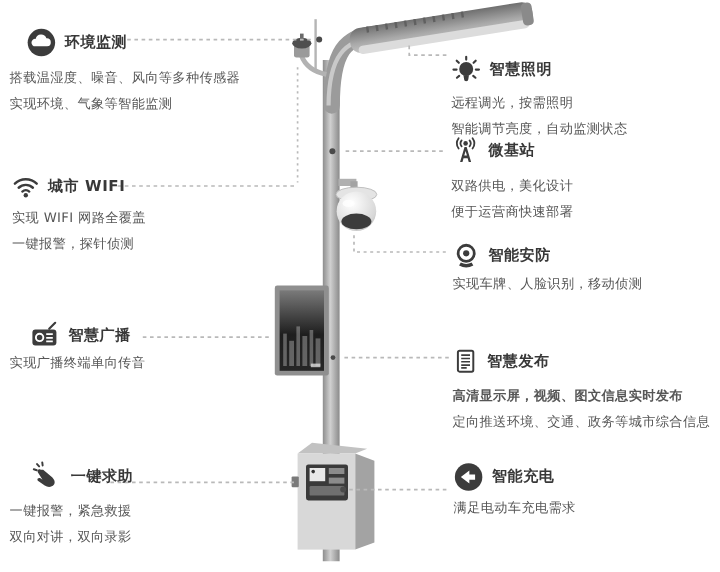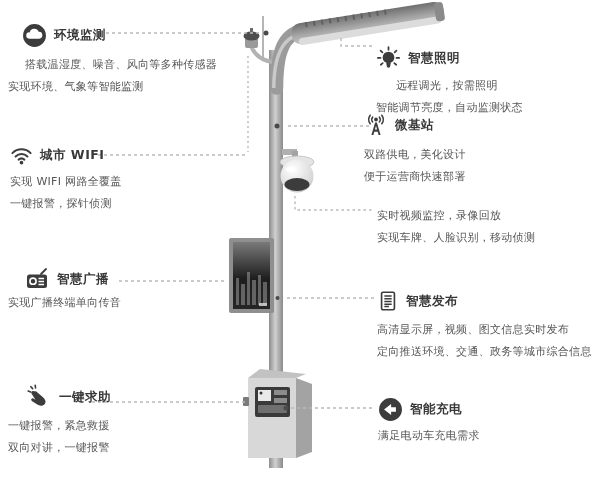--- a/index.html
+++ b/index.html
@@ -122,21 +122,21 @@
   <div class="feature" style="left:8px;top:22px;">
     <div class="fhead" style="margin-left:14px;">
       <span class="ficon">
         <svg width="25" height="25" viewBox="0 0 24 24">
           <circle cx="12" cy="12" r="11" fill="#3c3c3c"></circle>
           <path d="M7 15a3 3 0 1 1 .4-5.98A4.5 4.5 0 0 1 16 8.5a3.25 3.25 0 0 1 .5 6.5z" fill="#ffffff"></path>
         </svg>
       </span>
       <span class="ftitle">环境监测</span>
     </div>
-    <div class="fline" style="margin-top:6px;margin-left:17px;">搭载温湿度、噪音、风向等多种传感器</div>
+    <div class="fline" style="margin-top:6px;">搭载温湿度、噪音、风向等多种传感器</div>
     <div class="fline">实现环境、气象等智能监测</div>
   </div>
 
   <div class="feature" style="left:10px;top:142px;">
     <div class="fhead">
       <span class="ficon">
         <svg width="23" height="23" viewBox="0 0 24 24">
           <g stroke="#3c3c3c" fill="none" stroke-width="2.1" stroke-linecap="round">
             <path d="M2.5 9.5 a13.5 13.5 0 0 1 19 0"></path>
             <path d="M5.8 13 a9 9 0 0 1 12.4 0"></path>
@@ -172,80 +172,89 @@
         <svg width="26" height="26" viewBox="0 0 24 24">
           <path d="M9.2 6.8 l6.2 5.2 c2.6 2.2 3.4 4.6 2 6.4 c-1.6 2-4.6 2.2-7 .6 l-5-3.4 c-.7-.5-.8-1.3-.3-1.9 .5-.6 1.3-.6 2-.2 l1.6 1 -3.5-5.5 c-.5-.8-.4-1.6.2-2.1 .7-.5 1.4-.4 1.8-.1z" fill="#3c3c3c"></path>
           <g stroke="#3c3c3c" stroke-width="1.5" stroke-linecap="round">
             <path d="M4.5 2.5 l1.6 1.8 M2 6.5 l2.3 .8 M8.5 1.2 l.3 2.4"></path>
           </g>
         </svg>
       </span>
       <span class="ftitle">一键求助</span>
     </div>
     <div class="fline" style="margin-top:5px;">一键报警，紧急救援</div>
-    <div class="fline">双向对讲，一键报警</div>
+    <div class="fline">双向对讲，双向录影</div>
   </div>
 
   <div class="feature" style="left:376px;top:45px;">
     <div class="fhead">
       <span class="ficon">
         <svg width="25" height="25" viewBox="0 0 24 24">
           <g stroke="#3c3c3c" stroke-width="1.7" stroke-linecap="round">
             <path d="M12 1.2 v2.3 M4.4 4.4 l1.7 1.7 M19.6 4.4 l-1.7 1.7 M1.8 11.5 h2.5 M19.7 11.5 h2.5 M4.6 18 l1.8 -1.5 M19.4 18 l-1.8 -1.5"></path>
           </g>
           <circle cx="12" cy="11" r="5.6" fill="#3c3c3c"></circle>
           <path d="M9.8 16 h4.4 l-.5 3.2 a1.7 1.7 0 0 1 -3.4 0 z" fill="#3c3c3c"></path>
         </svg>
       </span>
       <span class="ftitle">智慧照明</span>
     </div>
-    <div class="fline" style="margin-top:4px;margin-left:20px;">远程调光，按需照明</div>
+    <div class="fline" style="margin-top:4px;">远程调光，按需照明</div>
     <div class="fline">智能调节亮度，自动监测状态</div>
   </div>
 
-  <div class="feature" style="left:364px;top:112px;">
+  <div class="feature" style="left:376px;top:112px;">
     <div class="fhead">
       <span class="ficon">
         <svg width="24" height="24" viewBox="0 0 24 24">
           <g stroke="#3c3c3c" stroke-width="1.5" fill="none" stroke-linecap="round">
             <path d="M6.2 2.2 a7.3 7.3 0 0 0 0 8.6"></path>
             <path d="M17.8 2.2 a7.3 7.3 0 0 1 0 8.6"></path>
             <path d="M8.7 4 a4 4 0 0 0 0 5"></path>
             <path d="M15.3 4 a4 4 0 0 1 0 5"></path>
           </g>
           <circle cx="12" cy="6.5" r="1.9" fill="#3c3c3c"></circle>
           <path d="M11.1 9.5 h1.8 L16.6 22 h-2 l-.9 -3.2 h-3.4 L9.4 22 h-2 z M10.9 16.6 h2.2 L12 12.8 z" fill="#3c3c3c"></path>
         </svg>
       </span>
       <span class="ftitle">微基站</span>
     </div>
     <div class="fline" style="margin-top:6px;">双路供电，美化设计</div>
     <div class="fline">便于运营商快速部署</div>
   </div>
 
   <div class="feature" style="left:377px;top:200px;">
-    <div class="fline" style="margin-top:5px;">实时视频监控，录像回放</div>
+    <div class="fhead">
+      <span class="ficon">
+        <svg width="23" height="24" viewBox="0 0 24 24">
+          <circle cx="12" cy="10" r="7" fill="none" stroke="#3c3c3c" stroke-width="2.4"></circle>
+          <circle cx="12" cy="10" r="2.7" fill="#3c3c3c"></circle>
+          <path d="M5.8 20.6 q6.2 3.4 12.4 0 l-1.5 -2.6 q-4.7 2.4 -9.4 0 z" fill="#3c3c3c"></path>
+        </svg>
+      </span>
+      <span class="ftitle">智能安防</span>
+    </div>
     <div class="fline">实现车牌、人脸识别，移动侦测</div>
   </div>
 
   <div class="feature" style="left:377px;top:288px;">
     <div class="fhead">
       <span class="ficon">
         <svg width="22" height="24" viewBox="0 0 24 24">
           <rect x="5" y="2.5" width="14" height="19" rx="1.5" fill="none" stroke="#3c3c3c" stroke-width="1.8"></rect>
           <path d="M8 6.5h8 M8 9.5h8 M8 12.5h8 M8 15.5h8 M8 18h5" stroke="#3c3c3c" stroke-width="1.5"></path>
         </svg>
       </span>
       <span class="ftitle">智慧发布</span>
     </div>
-    <div class="fline" style="margin-top:5px;">高清显示屏，视频、图文信息实时发布</div>
+    <div class="fline" style="margin-top:5px;font-weight:bold;">高清显示屏，视频、图文信息实时发布</div>
     <div class="fline">定向推送环境、交通、政务等城市综合信息</div>
   </div>
 
-  <div class="feature" style="left:378px;top:396px;">
+  <div class="feature" style="left:378px;top:384px;">
     <div class="fhead">
       <span class="ficon">
         <svg width="25" height="25" viewBox="0 0 24 24">
           <circle cx="12" cy="12" r="11" fill="#3c3c3c"></circle>
           <path d="M5.8 12 L12.6 6.8 v3.1 h4.6 v4.2 h-4.6 v3.1 z" fill="#ffffff"></path>
         </svg>
       </span>
       <span class="ftitle">智能充电</span>
     </div>
     <div class="fline" style="margin-top:3px;">满足电动车充电需求</div>

